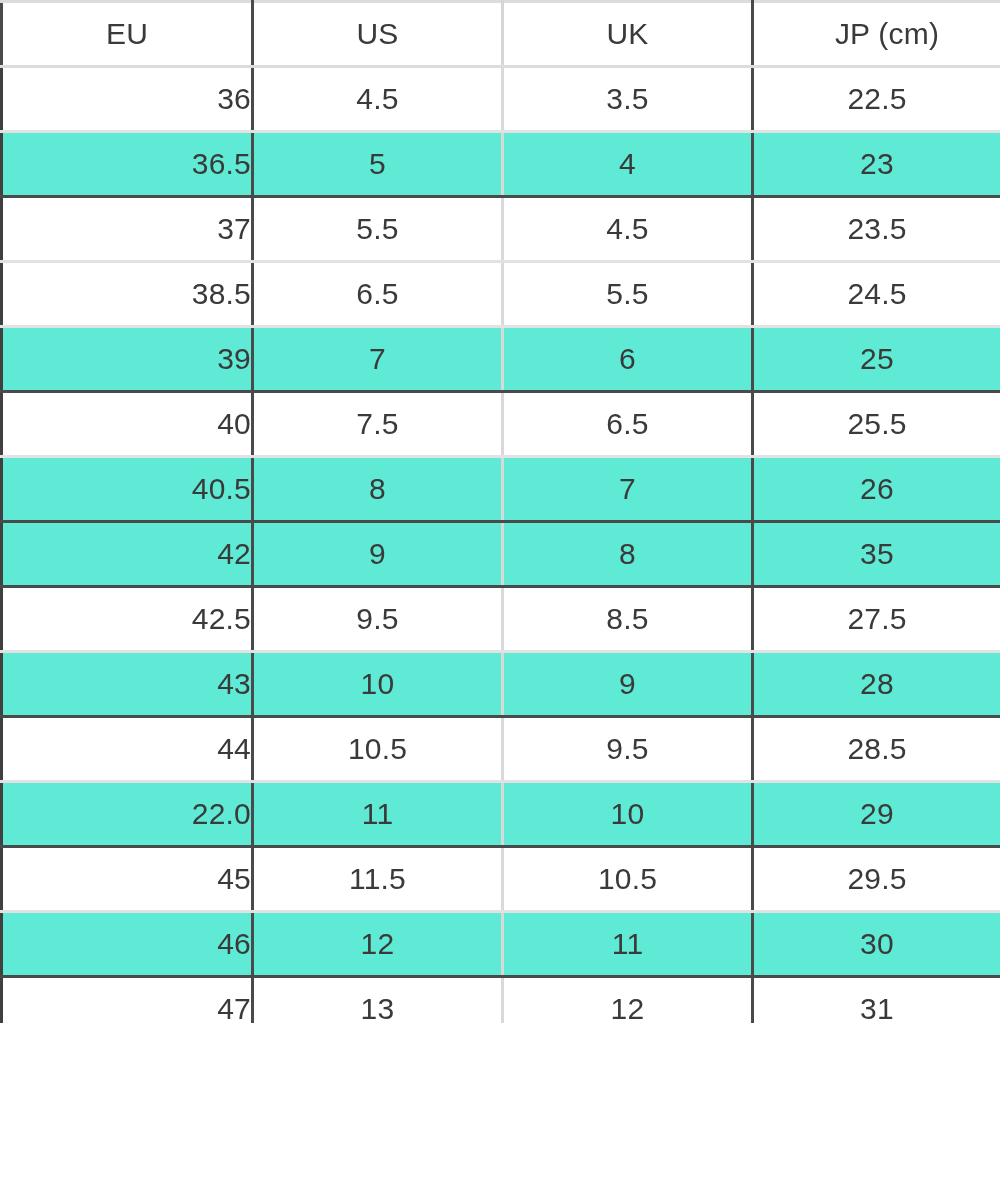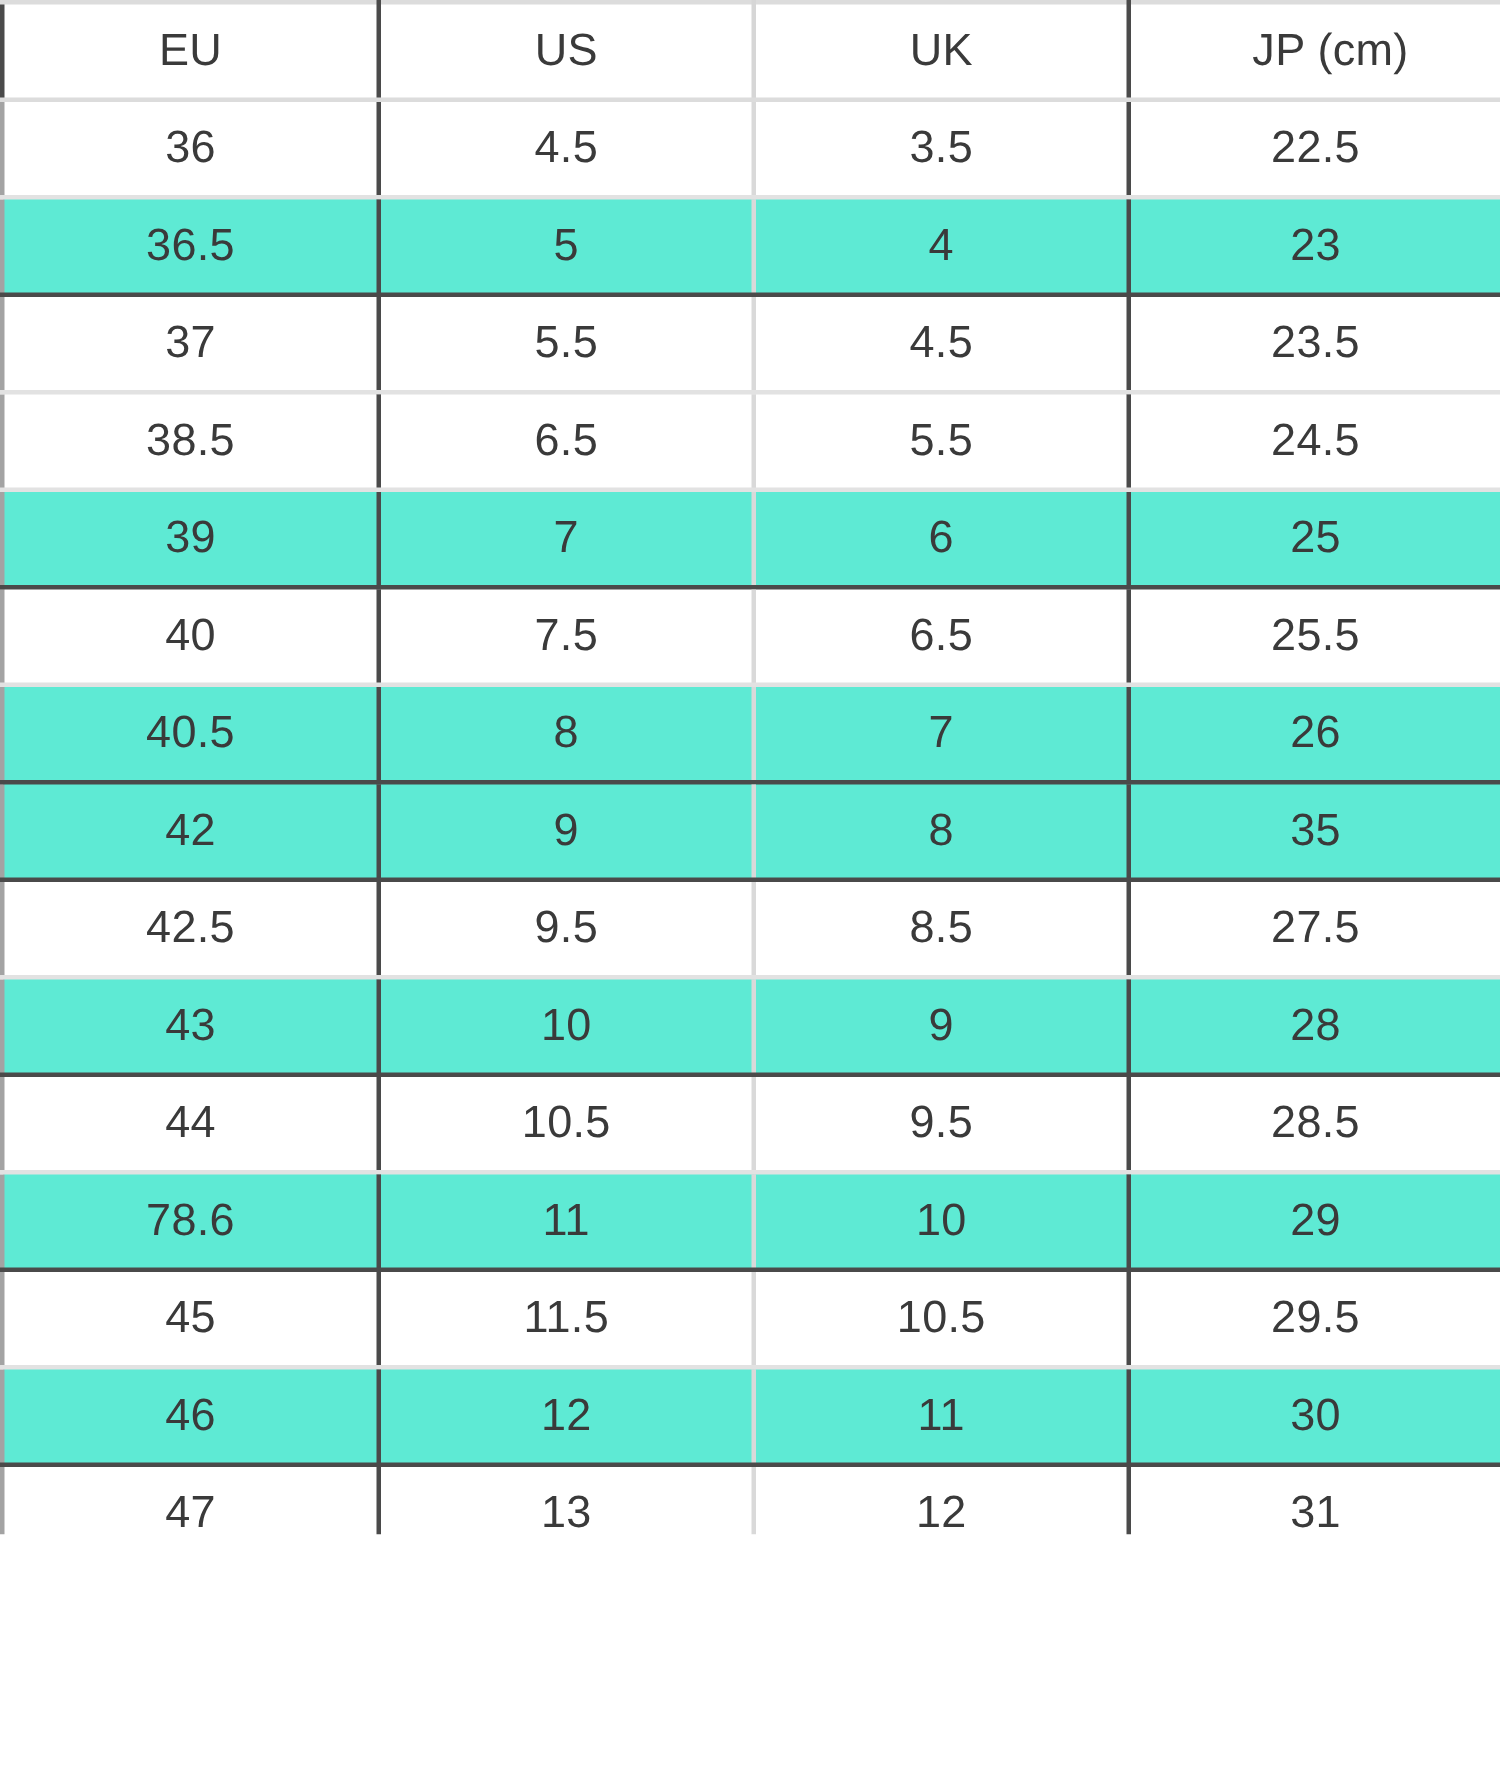--- a/index.html
+++ b/index.html
@@ -57,21 +57,21 @@
 
   
   tr.data-row td {
     height: 62px;
   }
   tr.row-white td { background: #ffffff; }
   tr.row-gray  td { background: #5eead4; }
 
   tr.data-row td.col-sep-dark  { border-right: 3px solid #4a4a4a; }
   tr.data-row td.col-sep-light { border-right: 3px solid #d9d9d9; }
-  tr.data-row td.col-first     { border-left: 3px solid #a3a3a3; }
+  tr.data-row td.col-first     { border-left: 3px solid #404040; text-align: right; }
   tr.data-row td.col-last      { border-right: 3px solid #4a4a4a; }
 
   
   tr.rule-below-dark td { border-bottom: 3px solid #4a4a4a; }
   tr.rule-below-light td { border-bottom: 3px solid #e2e2e2; }
   tr.rule-above-dark td { border-top: 3px solid #4a4a4a; }
   tr.last-row td { border-bottom: 3px solid #4a4a4a; }
 </style>
 </head>
 <body>
@@ -153,21 +153,21 @@
           <td class="col-sep-dark">9</td>
           <td class="col-last">28</td>
         </tr>
         <tr class="data-row row-white rule-below-light">
           <td class="col-first col-sep-dark">44</td>
           <td class="col-sep-light">10.5</td>
           <td class="col-sep-dark">9.5</td>
           <td class="col-last">28.5</td>
         </tr>
         <tr class="data-row row-gray rule-below-dark rule-above-dark">
-          <td class="col-first col-sep-dark">78.6</td>
+          <td class="col-first col-sep-dark">22.0</td>
           <td class="col-sep-light">11</td>
           <td class="col-sep-dark">10</td>
           <td class="col-last">29</td>
         </tr>
         <tr class="data-row row-white rule-below-light">
           <td class="col-first col-sep-dark">45</td>
           <td class="col-sep-light">11.5</td>
           <td class="col-sep-dark">10.5</td>
           <td class="col-last">29.5</td>
         </tr>

